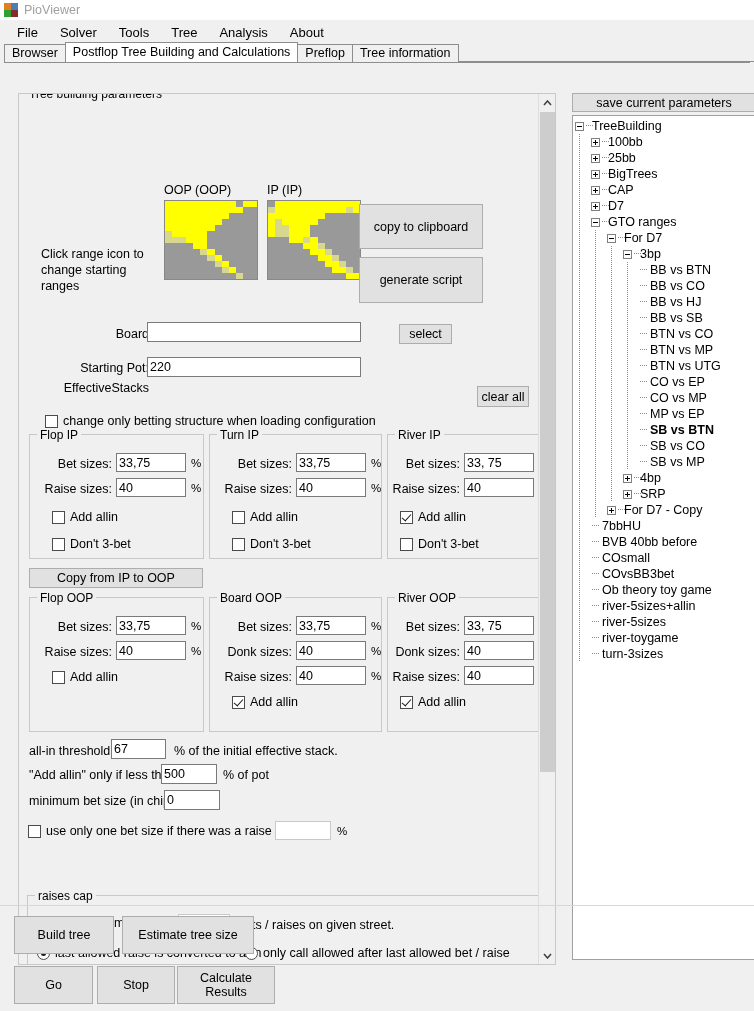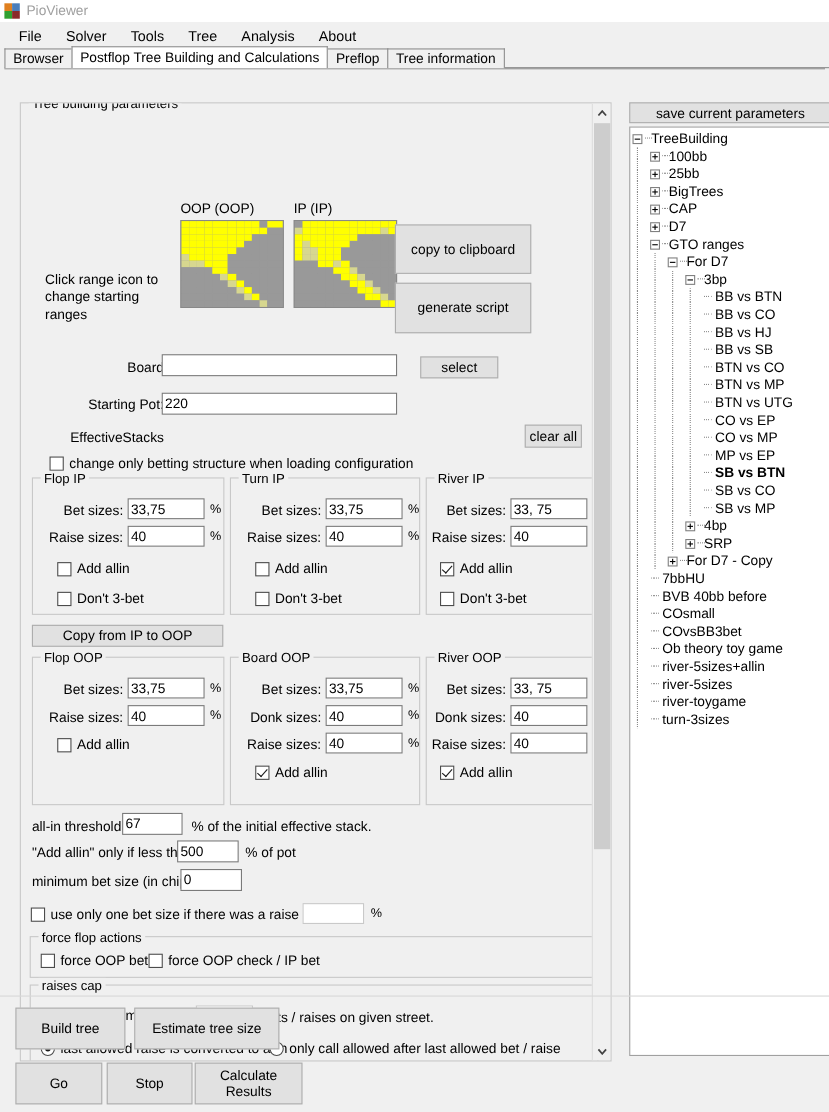--- a/index.html
+++ b/index.html
@@ -623,26 +623,26 @@
       <div class="hint">
         <span>Click range icon to</span><br>
         <span>change starting ranges</span>
       </div>
 
       <button class="btn abs" style="left:340px; top:110px; width:124px; height:45px;">copy to clipboard</button>
       <button class="btn abs" style="left:340px; top:163px; width:124px; height:46px;">generate script</button>
 
       <div class="lbl right" style="left:40px; top:233px; width:90px;">Board</div>
       <input class="tin abs" style="left: 128px; top: 228px; width: 214px; height: 20px;" value="">
-      <button class="btn abs" style="left:363px; top:230px; width:71px; height:20px;">select</button>
+      <button class="btn abs" style="left:380px; top:230px; width:53px; height:20px;">select</button>
 
       <div class="lbl right" style="left:20px; top:267px; width:110px;">Starting Pot:</div>
       <input class="tin abs" style="left: 128px; top: 263px; width: 214px; height: 20px;" value="220">
 
-      <div class="lbl right" style="left:20px; top:297px; width:110px;">EffectiveStacks</div>
+      <div class="lbl right" style="left:20px; top:287px; width:110px;">EffectiveStacks</div>
 
       <button class="btn abs" style="left:458px; top:292px; width:52px; height:21px;">clear all</button>
 
       <div class="cb abs" style="left:26px; top:320px;">
         <span class="cbbox"></span>
         <span>change only betting structure when loading configuration</span>
       </div>
 
       <div class="street" style="left:10px; top:340px; width:175px; height:125px;">
         <div class="legend">Flop IP</div>
@@ -759,31 +759,20 @@
       <div class="lbl" style="left:10px; top:700px;">minimum bet size (in chips):</div>
       <input class="tin abs" style="left: 145px; top: 696px; width: 56px; height: 20px;" value="0">
 
       <div class="cb abs" style="left:9px; top:730px;">
         <span class="cbbox"></span>
         <span>use only one bet size if there was a raise before</span>
       </div>
       <input class="tin abs disabled" style="left: 256px; top: 727px; width: 56px; height: 19px;" value="">
       <div class="pct" style="left:318px; top:731px;">%</div>
 
-      <div class="street" style="left:8px; top:757px; width:517px; height:38px;">
-        <div class="legend">force flop actions</div>
-        <div class="cb abs" style="left:9px; top:14px;">
-          <span class="cbbox"></span>
-          <span>force OOP bet</span>
-        </div>
-        <div class="cb abs" style="left:107px; top:14px;">
-          <span class="cbbox"></span>
-          <span>force OOP check / IP bet</span>
-        </div>
-      </div>
 
       <div class="street" style="left:8px; top:801px; width:517px; height:75px;">
         <div class="legend">raises cap</div>
         <div class="cb abs" style="left:9px; top:20px;">
           <span class="cbbox"></span>
           <span>cap: allow maximum of</span>
         </div>
         <input class="tin abs disabled" style="left: 150px; top: 18px; width: 52px; height: 19px;" value="0">
         <div class="lbl" style="left:210px; top:22px;">bets / raises on given street.</div>
         <div class="rb abs checked" style="left:9px; top:50px;">

